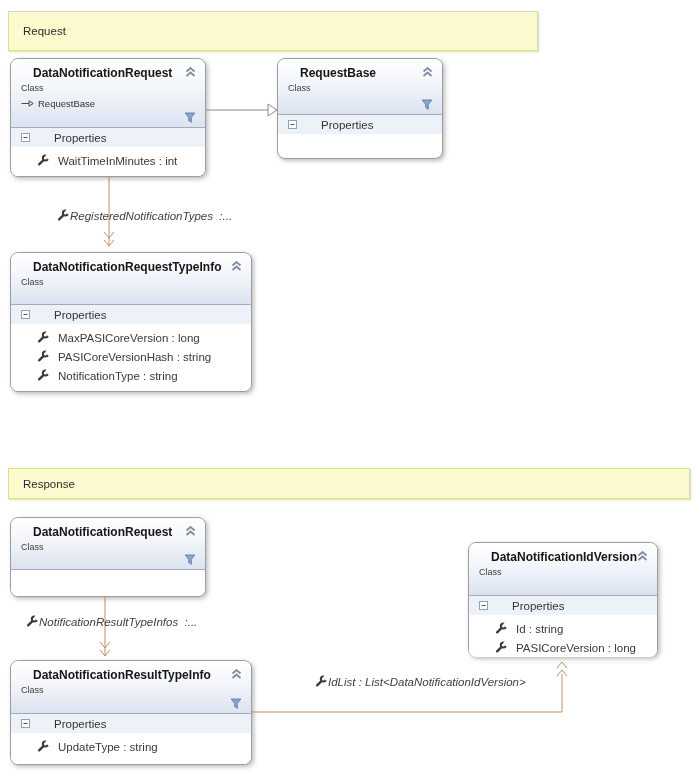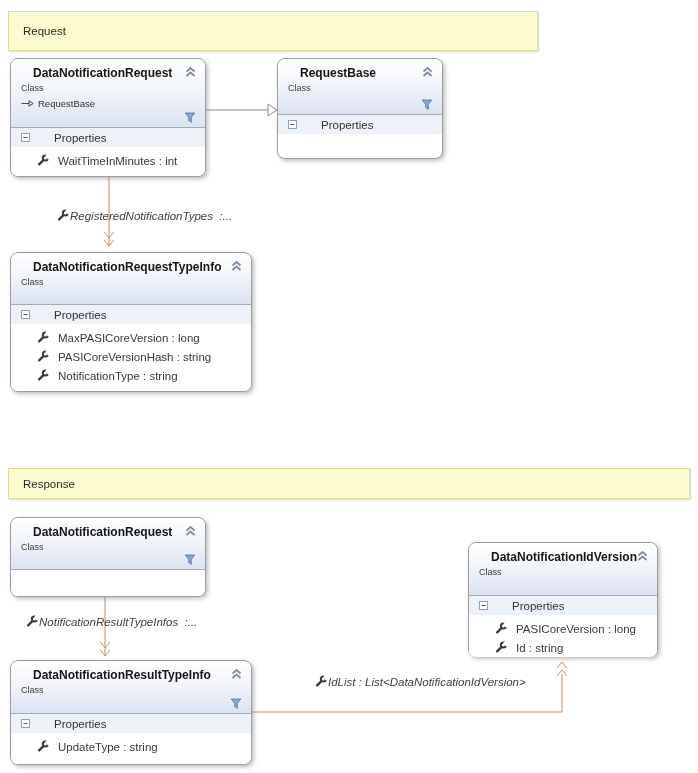--- a/index.html
+++ b/index.html
@@ -247,27 +247,27 @@
       <svg class="expander" viewBox="0 0 9 9">
           <use href="#i-expander"></use>
         </svg>
       <span>Properties</span>
     </div>
     <div class="cbody">
       <div class="crow">
         <svg class="wrench" viewBox="0 0 16 16">
             <use href="#i-wrench"></use>
           </svg>
+        <span>Id : string</span>
+      </div>
+      <div class="crow">
+        <svg class="wrench" viewBox="0 0 16 16">
+            <use href="#i-wrench"></use>
+          </svg>
         <span>PASICoreVersion : long</span>
-      </div>
-      <div class="crow">
-        <svg class="wrench" viewBox="0 0 16 16">
-            <use href="#i-wrench"></use>
-          </svg>
-        <span>Id : string</span>
       </div>
     </div>
   </div>
 
   <div class="cbox" style="left:10px;top:660px;width:242px;height:105px">
     <div class="chead" style="height:52px">
       <div class="ctitle">DataNotificationResultTypeInfo</div>
       <div class="cstereo">Class</div>
       <svg class="collapse" viewBox="0 0 11 10">
           <use href="#i-chevup"></use>

